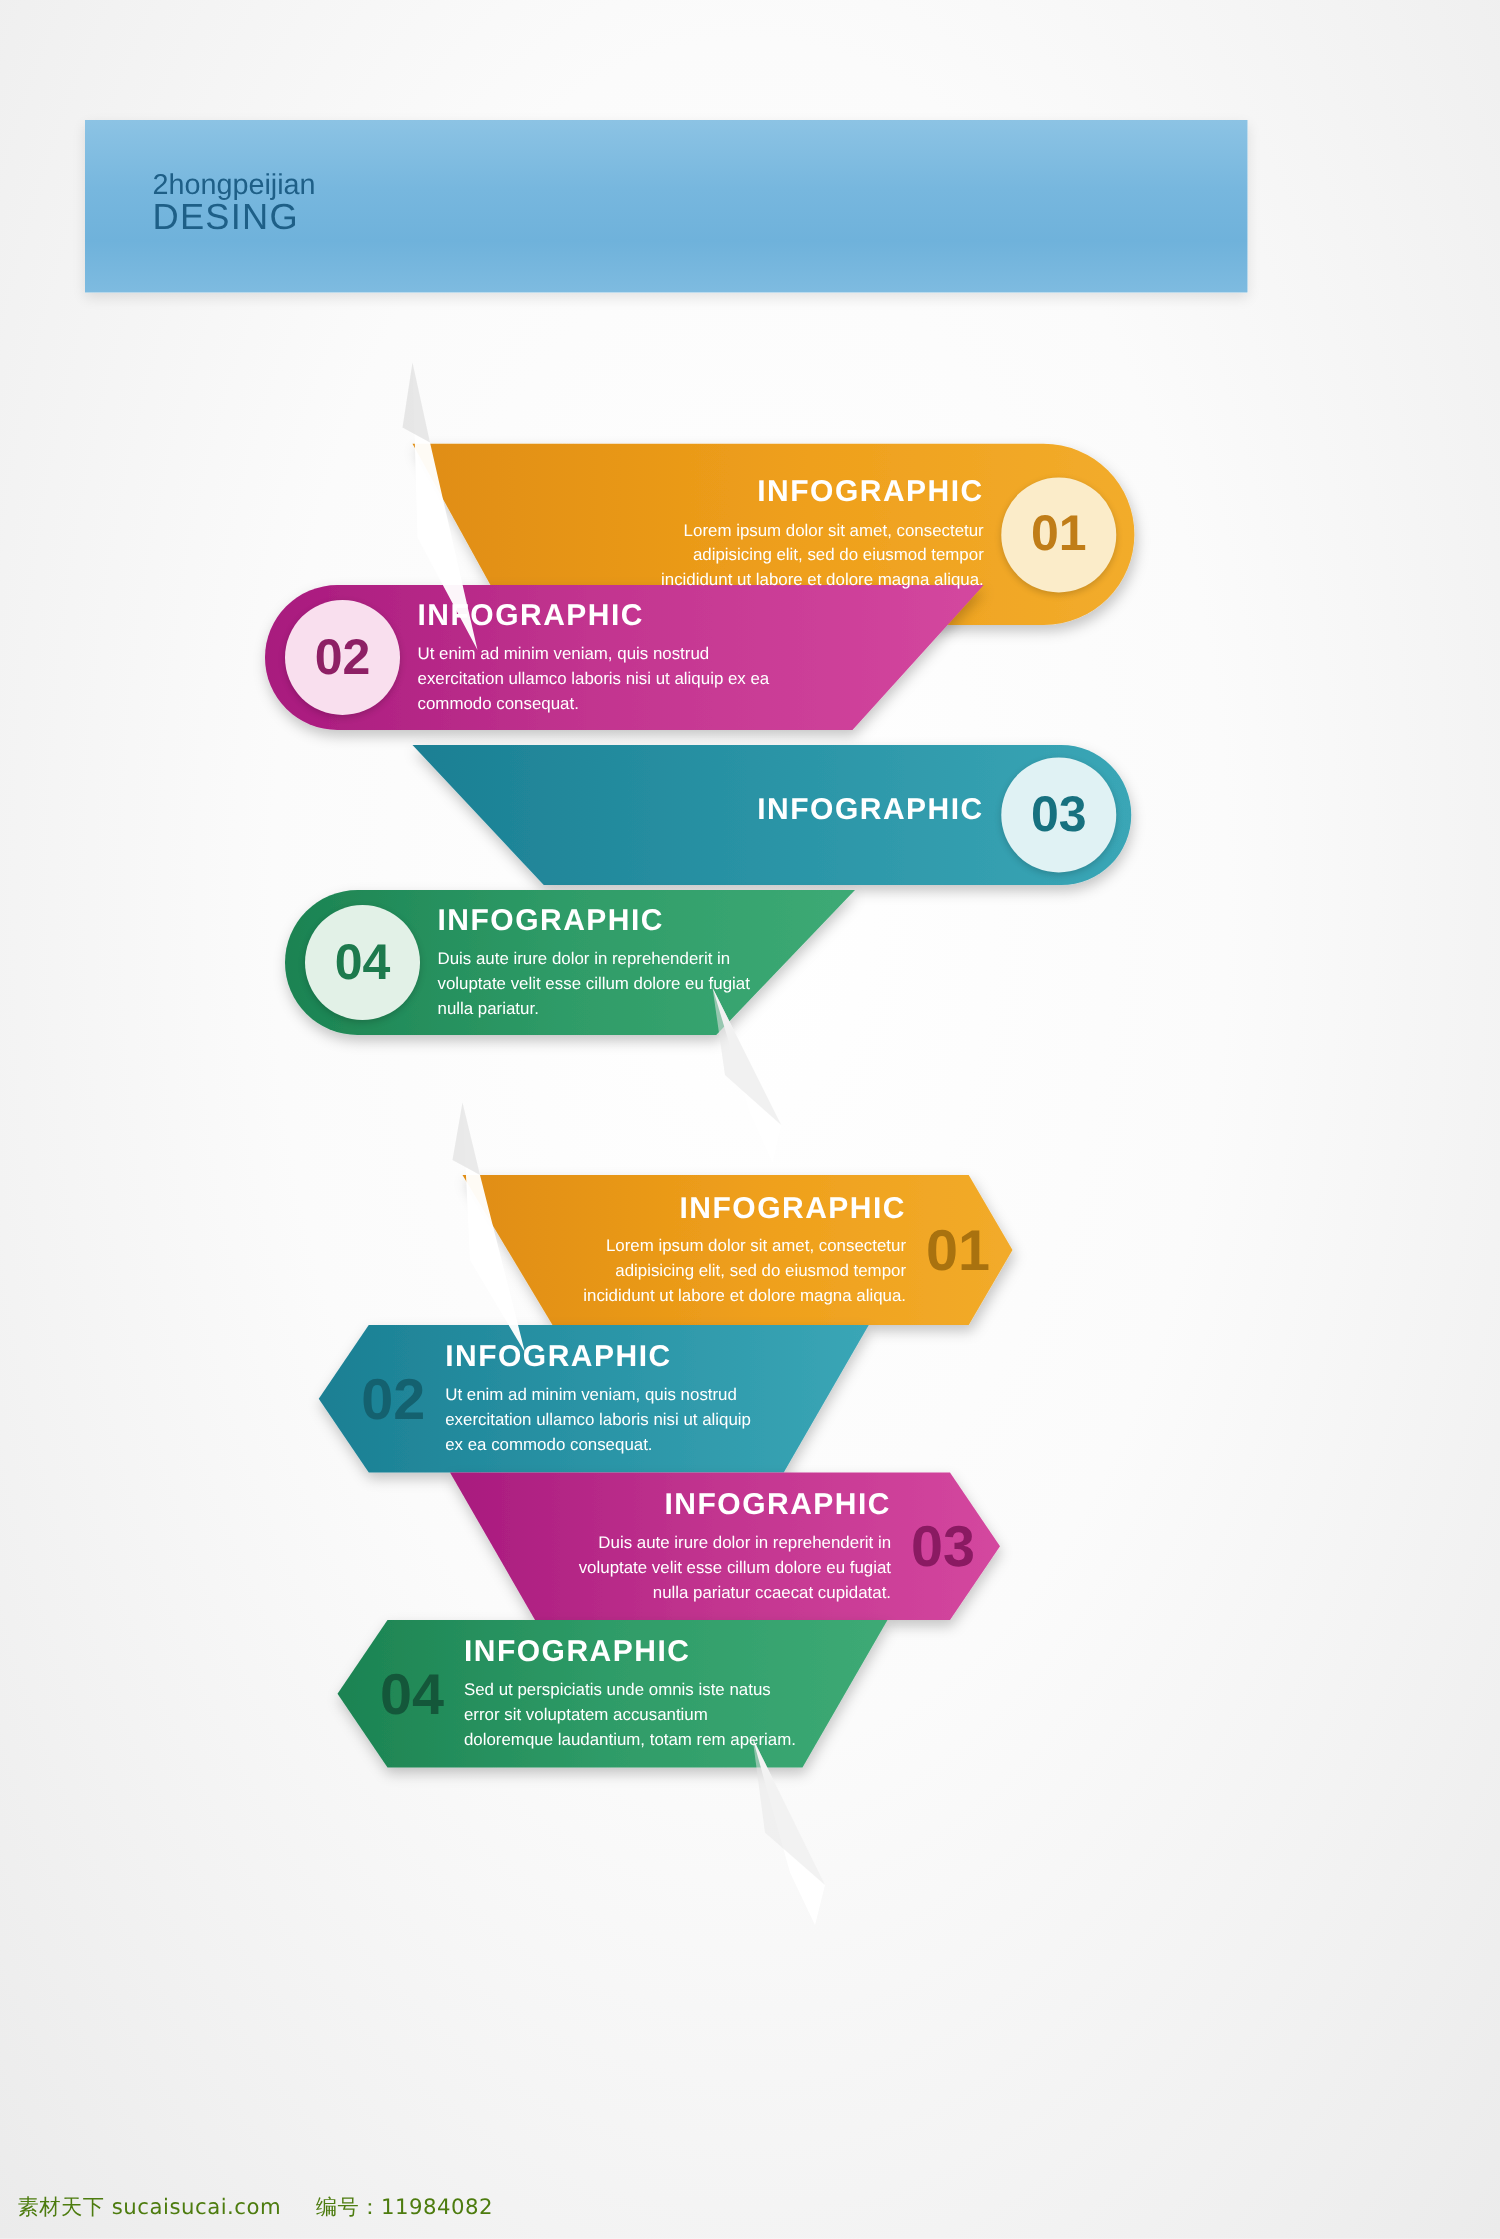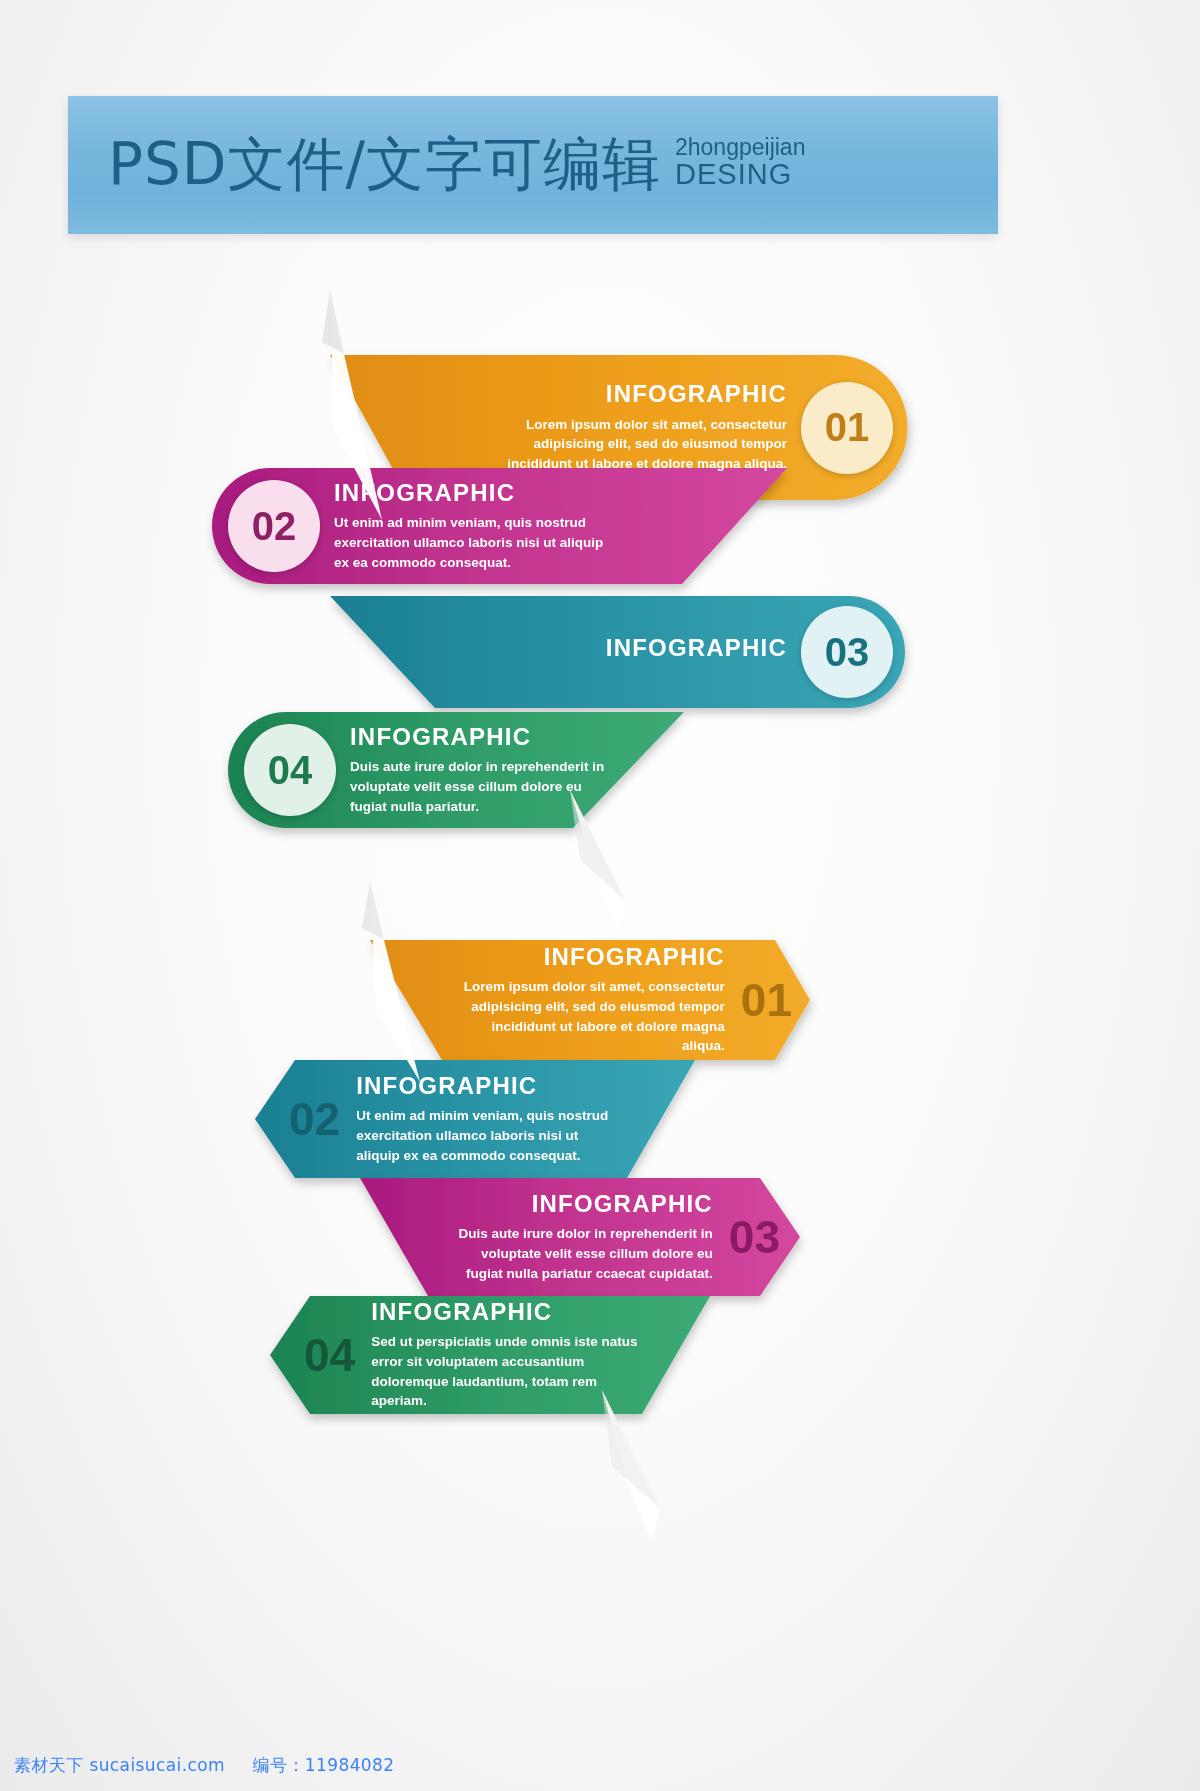--- a/index.html
+++ b/index.html
@@ -69,21 +69,21 @@
   .r-title {
     font-size: 24px;
     font-weight: bold;
     letter-spacing: 1.2px;
     line-height: 1.1;
     margin-bottom: 7px;
   }
   .r-text {
     font-size: 13.5px;
     line-height: 1.46;
-    font-weight: 700;
+    font-weight: 400;
   }
   .txtblock { position: relative; z-index: 4; }
   .txtblock.right { text-align: right; }
   .txtblock.left  { text-align: left; }
 
   
   .badge {
     width: 92px; height: 92px;
     border-radius: 50%;
     display: flex; align-items: center; justify-content: center;
@@ -107,33 +107,32 @@
     position: absolute;
     z-index: 3;
   }
 
   
   .footer {
     position: absolute;
     left: 14px;
     bottom: 14px;
     font-size: 17px;
-    color: #3b82f6;
+    color: #4d7c0f;
     font-family: "DejaVu Sans", sans-serif;
     letter-spacing: 0.4px;
   }
 
   svg { display: block; overflow: visible; }
 </style>
 </head>
 <body>
 
 <div class="banner">
   <div class="banner-inner">
-    <div class="banner-title">PSD文件/文字可编辑</div>
     <div class="banner-right">
       <span class="banner-sub1">2hongpeijian</span>
       <span class="banner-sub2">DESING</span>
     </div>
   </div>
 </div>
 
 <div class="stage">
 
   <div class="ribbon" style="left:330px; top:355px; width:575px; height:145px;">

